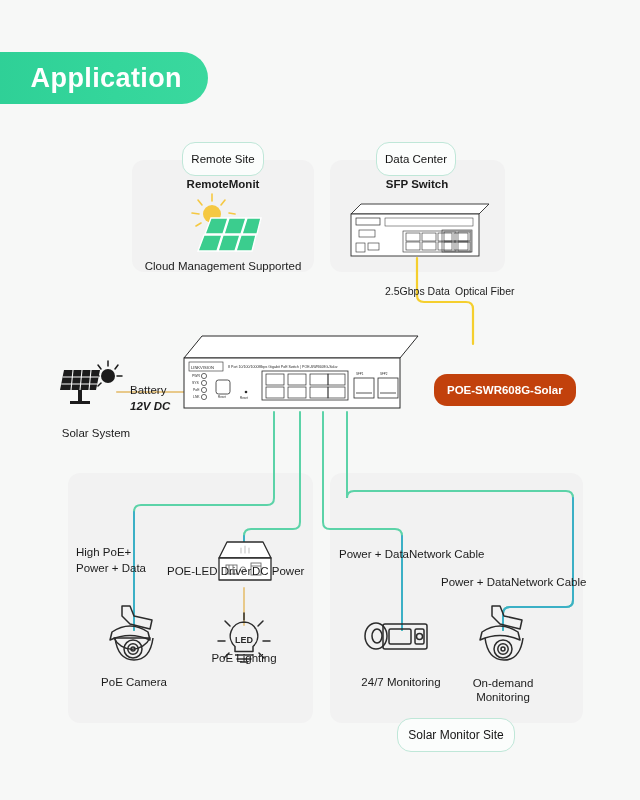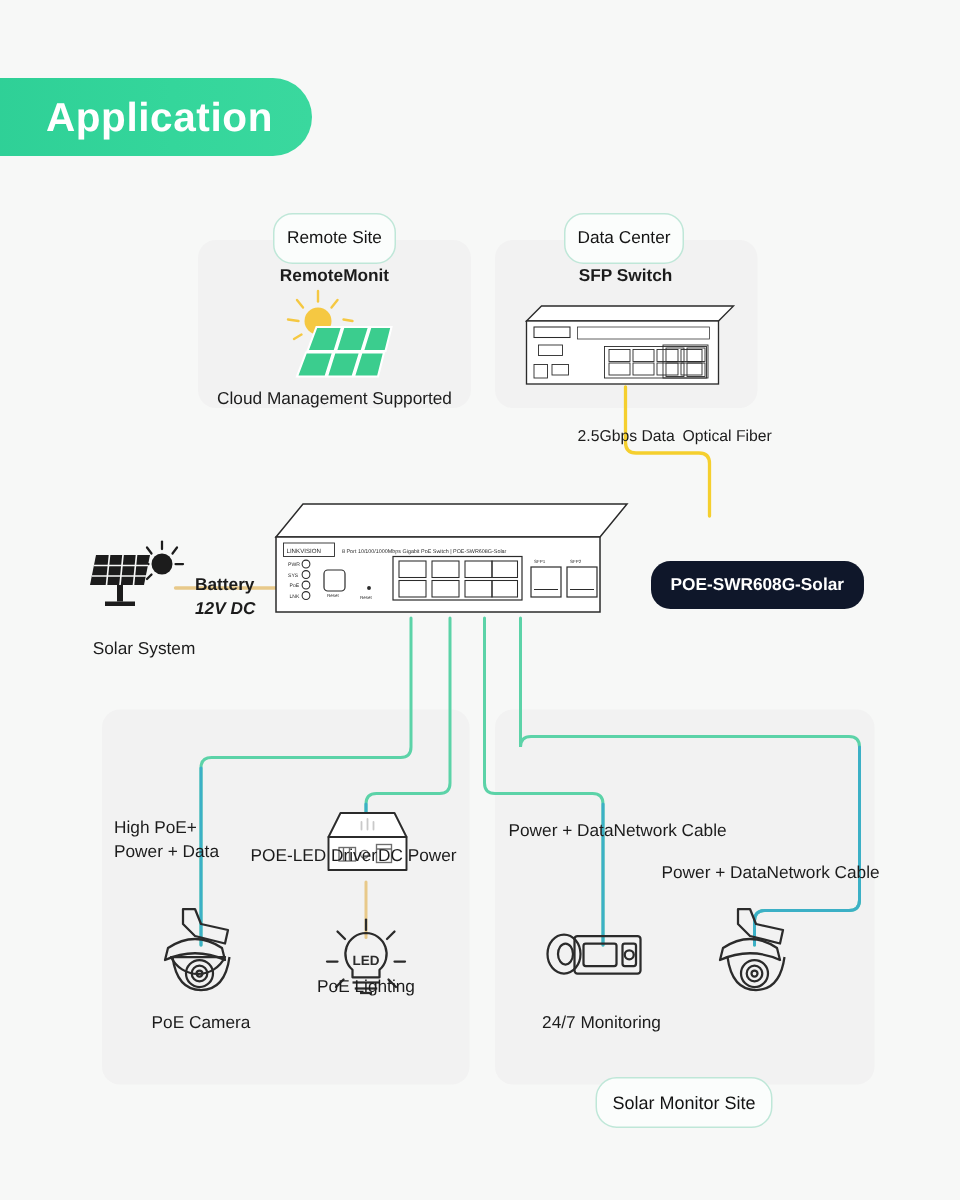--- a/index.html
+++ b/index.html
@@ -47,21 +47,21 @@
   
   .cap{
     position:absolute;white-space:nowrap;font-size:11.5px;color:#1c1c1c;
   }
   .cap.c{transform:translateX(-50%);text-align:center;}
   .cap.b{font-weight:bold;}
   .cap.ml{white-space:normal;text-align:center;line-height:14px;}
 
   .model-pill{
     position:absolute;
-    background:#0f172a;border-radius:13px;height:22px;
+    background:#c2410c;border-radius:13px;height:22px;
     display:flex;align-items:center;justify-content:center;
     padding:16px 13px;box-sizing:border-box;
     color:#fff;font-size:11.5px;font-weight:bold;white-space:nowrap;
   }
 
   .devwrap{position:absolute;}
 </style>
 </head>
 <body>
 
@@ -258,21 +258,21 @@
         <line x1="15" y1="10" x2="13" y2="30"></line>
         <line x1="24" y1="10" x2="22" y2="30"></line>
         <line x1="33" y1="10" x2="31" y2="30"></line>
         <line x1="4.7" y1="17" x2="40.7" y2="17"></line>
         <line x1="3.3" y1="24" x2="39.3" y2="24"></line>
       </g>
       <rect x="20" y="30" width="4" height="11" fill="#1c1c1c"></rect>
       <rect x="12" y="41" width="20" height="3" fill="#1c1c1c"></rect>
     </svg>
   </div>
-  <div class="cap" style="left:130px;top:384px;font-weight:bold;">Battery</div>
+  <div class="cap" style="left:130px;top:384px;font-weight:normal;">Battery</div>
   <div class="cap" style="left:130px;top:400px;font-weight:bold;font-style:italic;">12V DC</div>
   <div class="cap c" style="left:96px;top:427px;">Solar System</div>
 
   <div class="cap" style="left:76px;top:546px;">High PoE+</div>
   <div class="cap" style="left:76px;top:562px;">Power + Data</div>
 
   <div class="devwrap" style="left:100px;top:604px;width:68px;height:62px;">
     <svg viewBox="0 0 68 62" width="68" height="62">
       <g fill="none" stroke="#2b2b2b" stroke-width="1.5" stroke-linejoin="round">
         <path d="M22,2 L30,2 L34,12 L52,16 L50,25 L30,20 L22,12 Z"></path>
@@ -358,18 +358,21 @@
       <g fill="none" stroke="#2b2b2b" stroke-width="1.5" stroke-linejoin="round">
         <path d="M22,2 L30,2 L34,12 L52,16 L50,25 L30,20 L22,12 Z"></path>
         <path d="M12,28 q18,-12 36,0 l2,8 q-20,-9 -40,0 Z"></path>
         <path d="M15,34 q3,22 19,22 q16,0 19,-22"></path>
         <circle cx="33" cy="45" r="9"></circle>
         <circle cx="33" cy="45" r="5.2"></circle>
         <circle cx="33" cy="45" r="2"></circle>
       </g>
     </svg>
   </div>
+  <div class="cap c ml" style="left:503px;top:676px;width:90px;">
+    <span>On-demand Monitoring</span>
+  </div>
 
   <div class="tag big" style="left:397px;top:718px;width:118px;">
     <span>Solar Monitor Site</span>
   </div>
 
 </div>
 
 </body></html>

